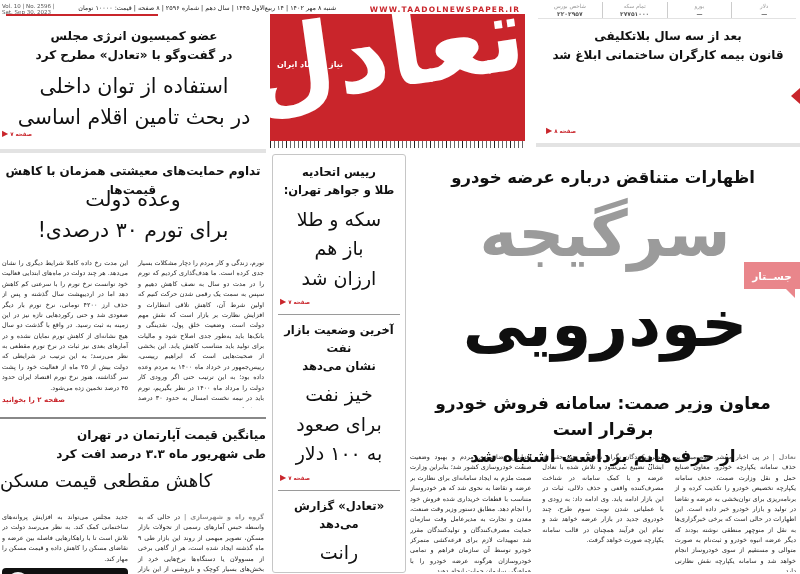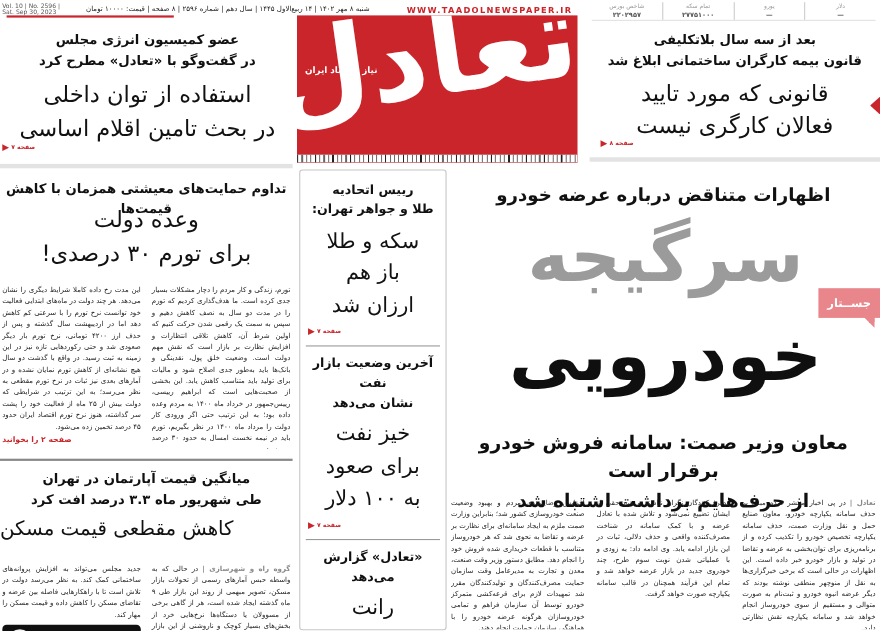--- a/index.html
+++ b/index.html
@@ -74,21 +74,21 @@
   .art-tl { left:8px; top:27px; width:252px; text-align:center; }
   .art-tl .headline { font-size:20.5px; line-height:1.5; margin-top:7px; }
   .pmark-tl { left:2px; top:130px; }
   .div-l { left:0; top:149px; width:266px; height:4px; background:#e3e3e3; }
   .b-kicker { left:0; top:162px; width:266px; text-align:center; }
   .b-headline { left:0; top:184px; width:266px; text-align:center; font-size:20.5px; line-height:1.5; }
   .b-body { left:2px; top:258px; width:262px; height:150px; overflow:hidden; display:flex; gap:10px; }
   .bcol { flex:1; }
   .readmore { color:#c9252b; font-weight:bold; font-size:7px; margin-top:2px; text-align:left; }
   .div-l2 { left:0; top:417px; width:266px; height:2px; background:#888; }
-  .c-kicker { left:0; top:426px; width:266px; text-align:center; }
+  .c-kicker { left:0; top:426px; width:266px; text-align:right; }
   .c-headline { left:0; top:470px; width:266px; text-align:left; font-size:18px; }
   .c-body { left:2px; top:512px; width:262px; height:62px; overflow:hidden; display:flex; gap:10px; }
   .photobox { margin-top:4px; background:#101010; border-radius:4px; height:30px; display:flex;
               align-items:center; gap:4px; padding:0 5px; direction:ltr; }
   .plogo { width:22px; height:22px; border-radius:50%; background:#f2f2f2; color:#1a2a6c; font-size:5px;
            display:flex; align-items:center; justify-content:center; font-weight:bold; flex:none; }
   .ptxt { color:#fff; font-weight:bold; font-size:7.5px; line-height:1.25; }
 
   .edge-mark { right:0; top:88px; width:9px; height:16px; background:#c9252b;
                clip-path:polygon(100% 0, 100% 100%, 0 50%); }
@@ -124,22 +124,20 @@
   <div class="abs url">WWW.TAADOLNEWSPAPER.IR</div>
   <div class="abs masthead">
     <div class="logo-script">تعادل</div>
     <div class="tagline">نیاز اقتصاد ایران</div>
     <div class="ruler"></div>
   </div>
 
   <div class="abs art-tr">
     <div class="kicker pl">بعد از سه سال بلاتکلیفی
 قانون بیمه کارگران ساختمانی ابلاغ شد</div>
-    <div class="headline pl">قانونی که مورد تایید
-فعالان کارگری نیست</div>
   </div>
   <div class="abs pmark pmark-tr">
     <span class="tri">▶</span>
     <span class="ptext">صفحه ۸</span>
   </div>
   <div class="abs div-r"></div>
   <div class="abs edge-mark"></div>
 
   <div class="abs main-kicker">اظهارات متناقض درباره عرضه خودرو</div>
   <div class="abs main-h gray">سرگیجه</div>

